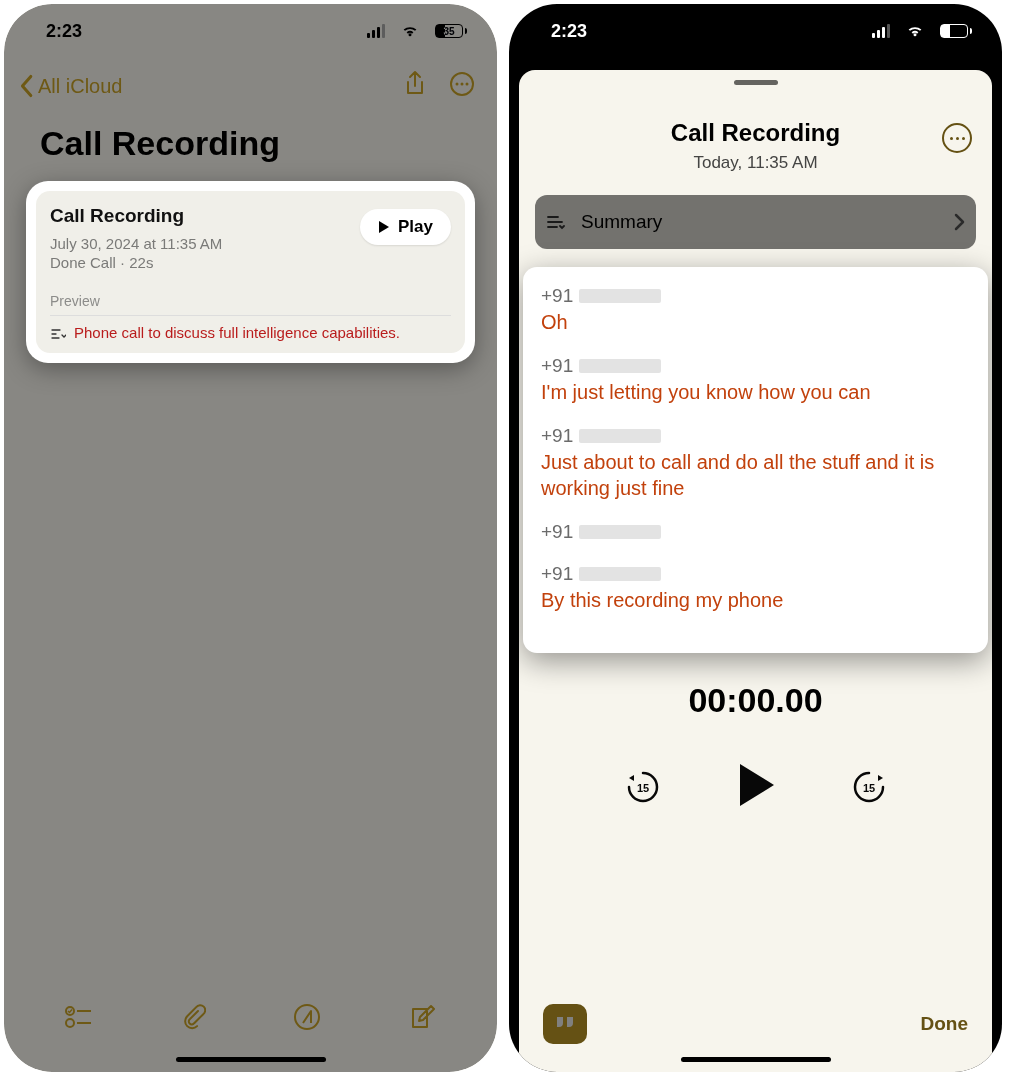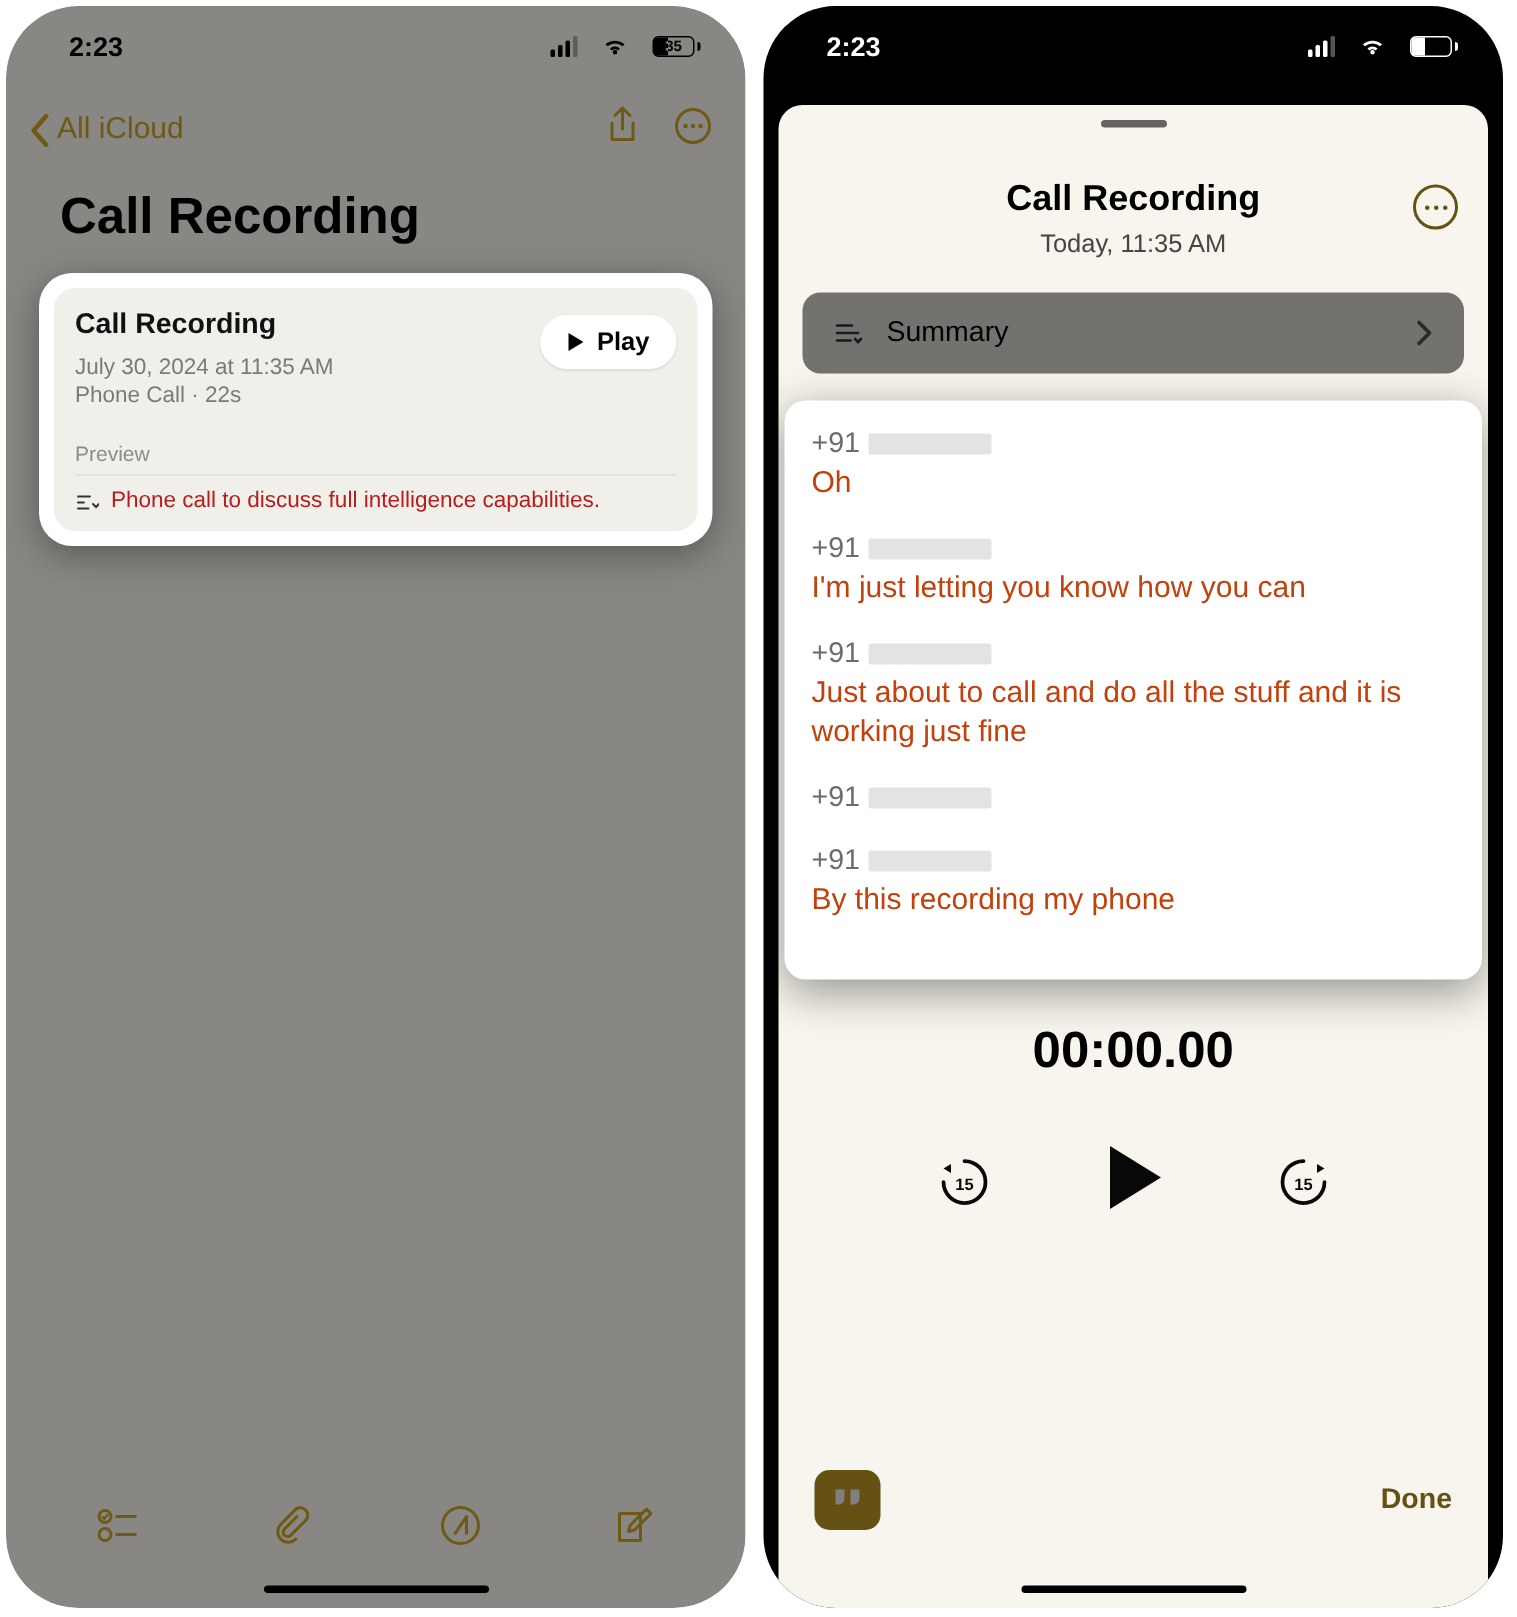--- a/index.html
+++ b/index.html
@@ -121,21 +121,21 @@
   .sheet-sub{font-size:17px;color:#8a8a87;margin-top:6px;}
   .more-btn{
     position:absolute;right:20px;top:38px;
     width:30px;height:30px;border:2px solid #c9a227;border-radius:50%;
     display:flex;align-items:center;justify-content:center;color:#c9a227;
   }
   .more-btn .dots{display:flex;gap:3px;}
   .more-btn .dots span{width:3px;height:3px;border-radius:50%;background:#c9a227;}
   .summary-bar{
     margin:6px 16px 0 16px;background:#e6e4dc;border-radius:12px;
-    display:flex;align-items:center;padding:16px 20px;gap:16px;
+    display:flex;align-items:center;padding:16px 10px;gap:16px;
   }
   .summary-bar .sicon{width:20px;height:20px;}
   .summary-bar .slabel{flex:1;font-size:19px;}
   .summary-bar .chev{width:12px;height:18px;}
 
   .transcript-wrap{
     position:relative;z-index:5;margin:18px 4px 0 4px;
     background:#fff;border-radius:14px;padding:18px 18px 40px 18px;
     box-shadow:0 8px 30px rgba(0,0,0,0.4);
   }
@@ -148,21 +148,21 @@
     flex:1;display:flex;flex-direction:column;align-items:center;padding-top:28px;
   }
   .timecode{font-size:34px;font-weight:700;}
   .controls{display:flex;gap:74px;align-items:center;margin-top:42px;}
   .skip{width:38px;height:38px;position:relative;}
   .skip svg{width:38px;height:38px;}
   .play-large svg{width:40px;height:46px;}
 
   .sheet-footer{
     display:flex;justify-content:space-between;align-items:center;
-    padding:22px 24px 52px 24px;
+    padding:22px 24px 28px 24px;
   }
   .quote-btn{
     width:44px;height:40px;background:#c9a227;border-radius:10px;
     display:flex;align-items:center;justify-content:center;
   }
   .quote-btn svg{width:22px;height:18px;}
   .done{color:#c9a227;font-size:19px;font-weight:600;}
   .right .home-indicator{background:#000;z-index:1;}
 
   .right .sheet .dimmable{filter:brightness(0.5);}
@@ -219,21 +219,21 @@
   </div>
 
   <div class="title">Call Recording</div>
 
   <div class="card-wrap">
     <div class="card">
       <div class="card-top">
         <div>
           <div class="card-title">Call Recording</div>
           <div class="card-date">July 30, 2024 at 11:35 AM</div>
-          <div class="card-meta">Phone Call · 22s</div>
+          <div class="card-meta">Done Call · 22s</div>
         </div>
         <div class="play-btn">
           <svg viewBox="0 0 12 14">
               <path d="M1 1l10 6-10 6z" fill="#000"></path>
             </svg>
           <span>Play</span>
         </div>
       </div>
       <div class="preview-label">Preview</div>
       <div class="preview-divider"></div>

